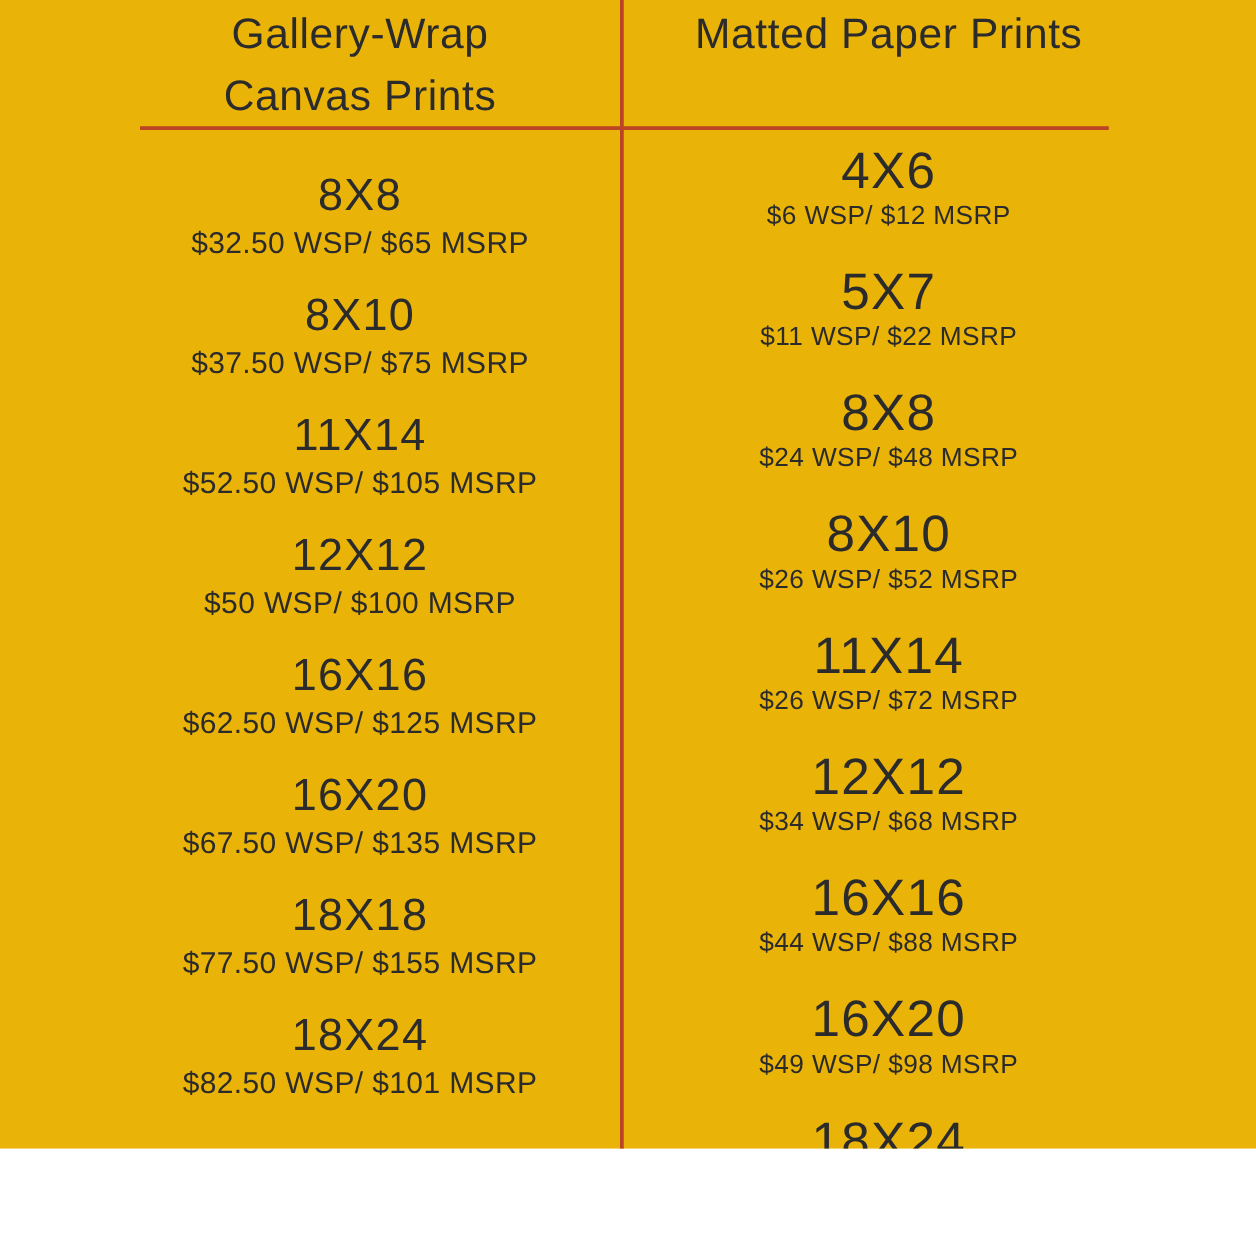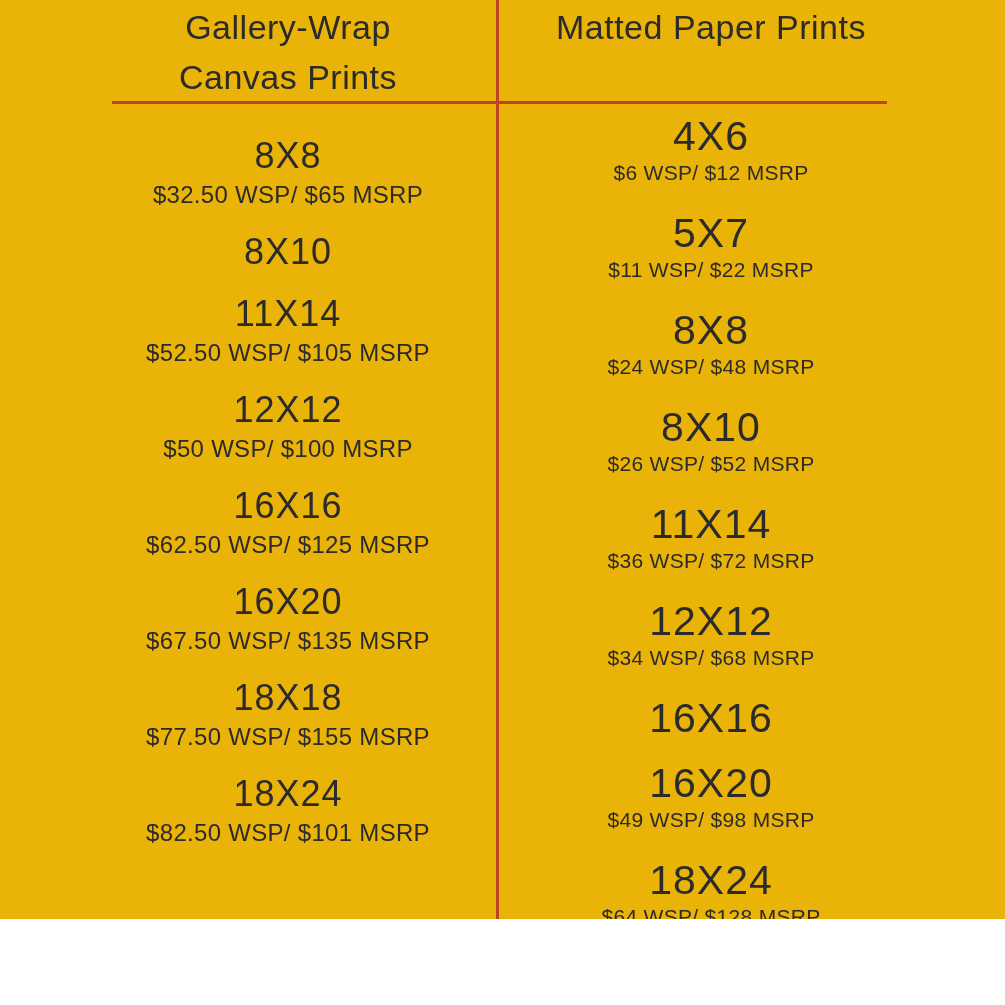--- a/index.html
+++ b/index.html
@@ -71,20 +71,21 @@
       <div>Gallery-Wrap</div>
       <div>Canvas Prints</div>
     </div>
     <div class="items items-left">
       <div class="item">
         <div class="size">8X8</div>
         <div class="price">$32.50 WSP/ $65 MSRP</div>
       </div>
       <div class="item">
         <div class="size">8X10</div>
+        <div class="price">$37.50 WSP/ $75 MSRP</div>
       </div>
       <div class="item">
         <div class="size">11X14</div>
         <div class="price">$52.50 WSP/ $105 MSRP</div>
       </div>
       <div class="item">
         <div class="size">12X12</div>
         <div class="price">$50 WSP/ $100 MSRP</div>
       </div>
       <div class="item">
@@ -122,28 +123,29 @@
       <div class="item">
         <div class="size">8X8</div>
         <div class="price">$24 WSP/ $48 MSRP</div>
       </div>
       <div class="item">
         <div class="size">8X10</div>
         <div class="price">$26 WSP/ $52 MSRP</div>
       </div>
       <div class="item">
         <div class="size">11X14</div>
-        <div class="price">$36 WSP/ $72 MSRP</div>
+        <div class="price">$26 WSP/ $72 MSRP</div>
       </div>
       <div class="item">
         <div class="size">12X12</div>
         <div class="price">$34 WSP/ $68 MSRP</div>
       </div>
       <div class="item">
         <div class="size">16X16</div>
+        <div class="price">$44 WSP/ $88 MSRP</div>
       </div>
       <div class="item">
         <div class="size">16X20</div>
         <div class="price">$49 WSP/ $98 MSRP</div>
       </div>
       <div class="item">
         <div class="size">18X24</div>
         <div class="price">$64 WSP/ $128 MSRP</div>
       </div>
     </div>

